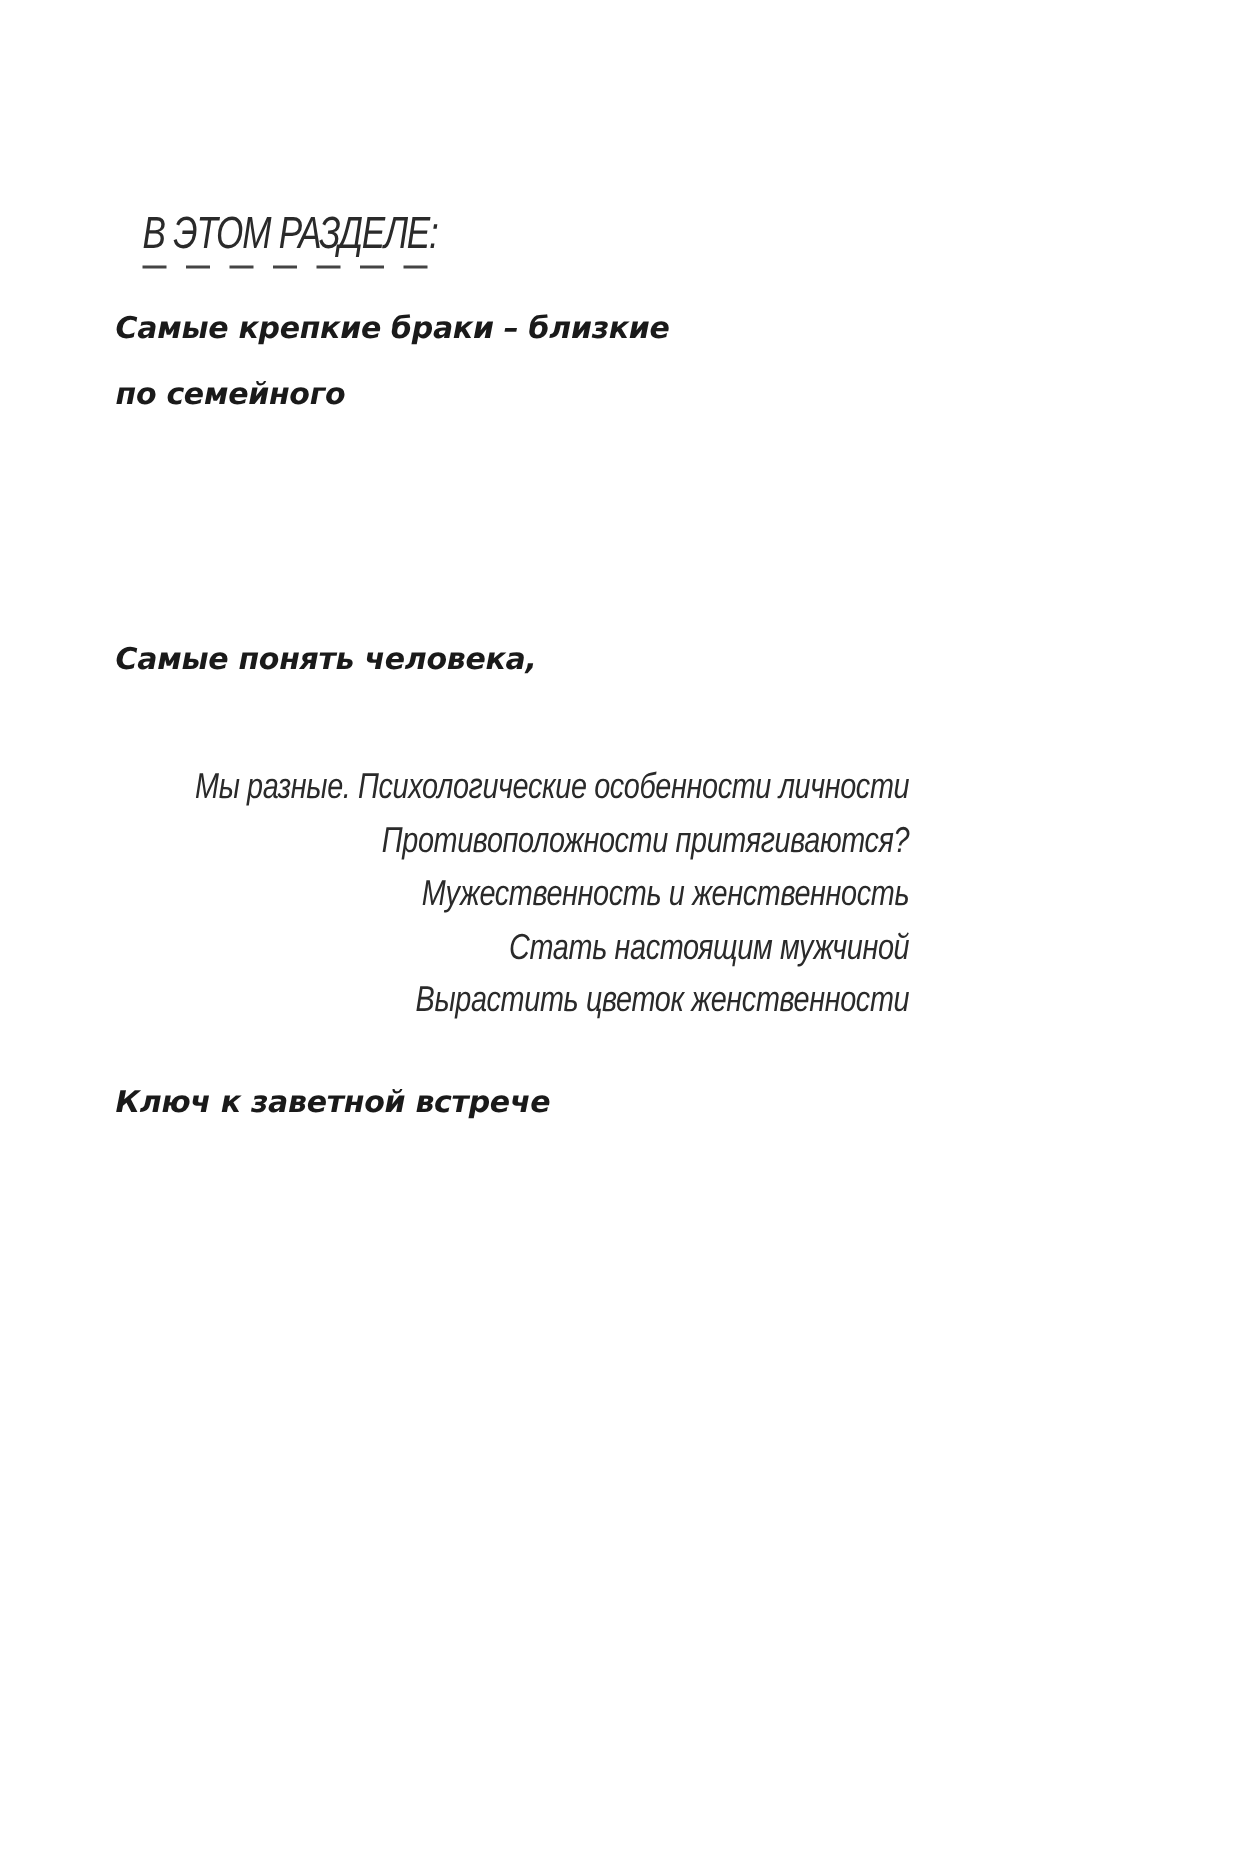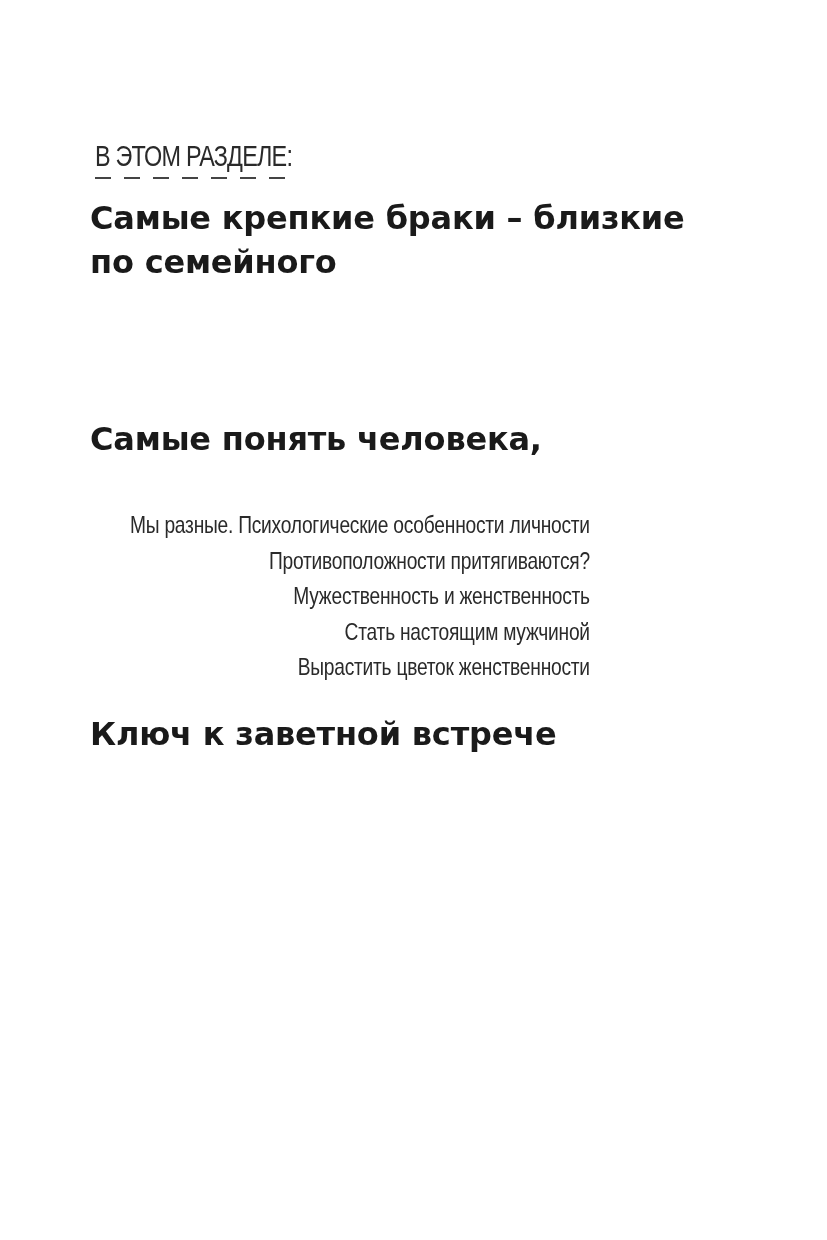--- a/index.html
+++ b/index.html
@@ -1,30 +1,30 @@
 <!DOCTYPE html>
 <html><head>
   <meta charset="utf-8">
   <style>
     html, body { margin: 0; padding: 0; background: #ffffff; }
     body { width: 827px; height: 1240px; position: relative; overflow: hidden; color: #1c1c1c; }
-    .page { position: absolute; left: 0; top: 0; width: 747px; height: 1240px; }
+    .page { position: absolute; left: 0; top: 0; width: 747px; height: 1240px; font-style: italic; }
     .section-label {
       position: absolute; left: 95px; top: 138px;
       font-family: "Liberation Sans", sans-serif;
       font-size: 30px; letter-spacing: -1px;
       transform: scaleX(0.78); transform-origin: left top;
       color: #2a2a2a; white-space: nowrap; line-height: 36px;
     }
     .dashes { position: absolute; left: 95px; top: 177px; height: 2px; width: 200px; }
     .dash { position: absolute; top: 0; width: 16px; height: 1.5px; background: #444; }
     .heading {
-      position: absolute; left: 90px;
+      position: absolute; left: 77px;
       font-family: "DejaVu Sans", sans-serif; font-weight: bold;
-      font-size: 32px; line-height: 44px; color: #1a1a1a;
+      font-size: 20px; line-height: 44px; color: #1a1a1a;
       white-space: nowrap; letter-spacing: -0.2px;
     }
     .heading .hl { display: block; }
     .items { position: absolute; left: 130px; }
     .item {
       font-family: "Liberation Sans", sans-serif;
       font-size: 24px; line-height: 35.5px; color: #2a2a2a;
       white-space: nowrap; transform: scaleX(0.8); transform-origin: left center;
       letter-spacing: -0.3px;
     }

